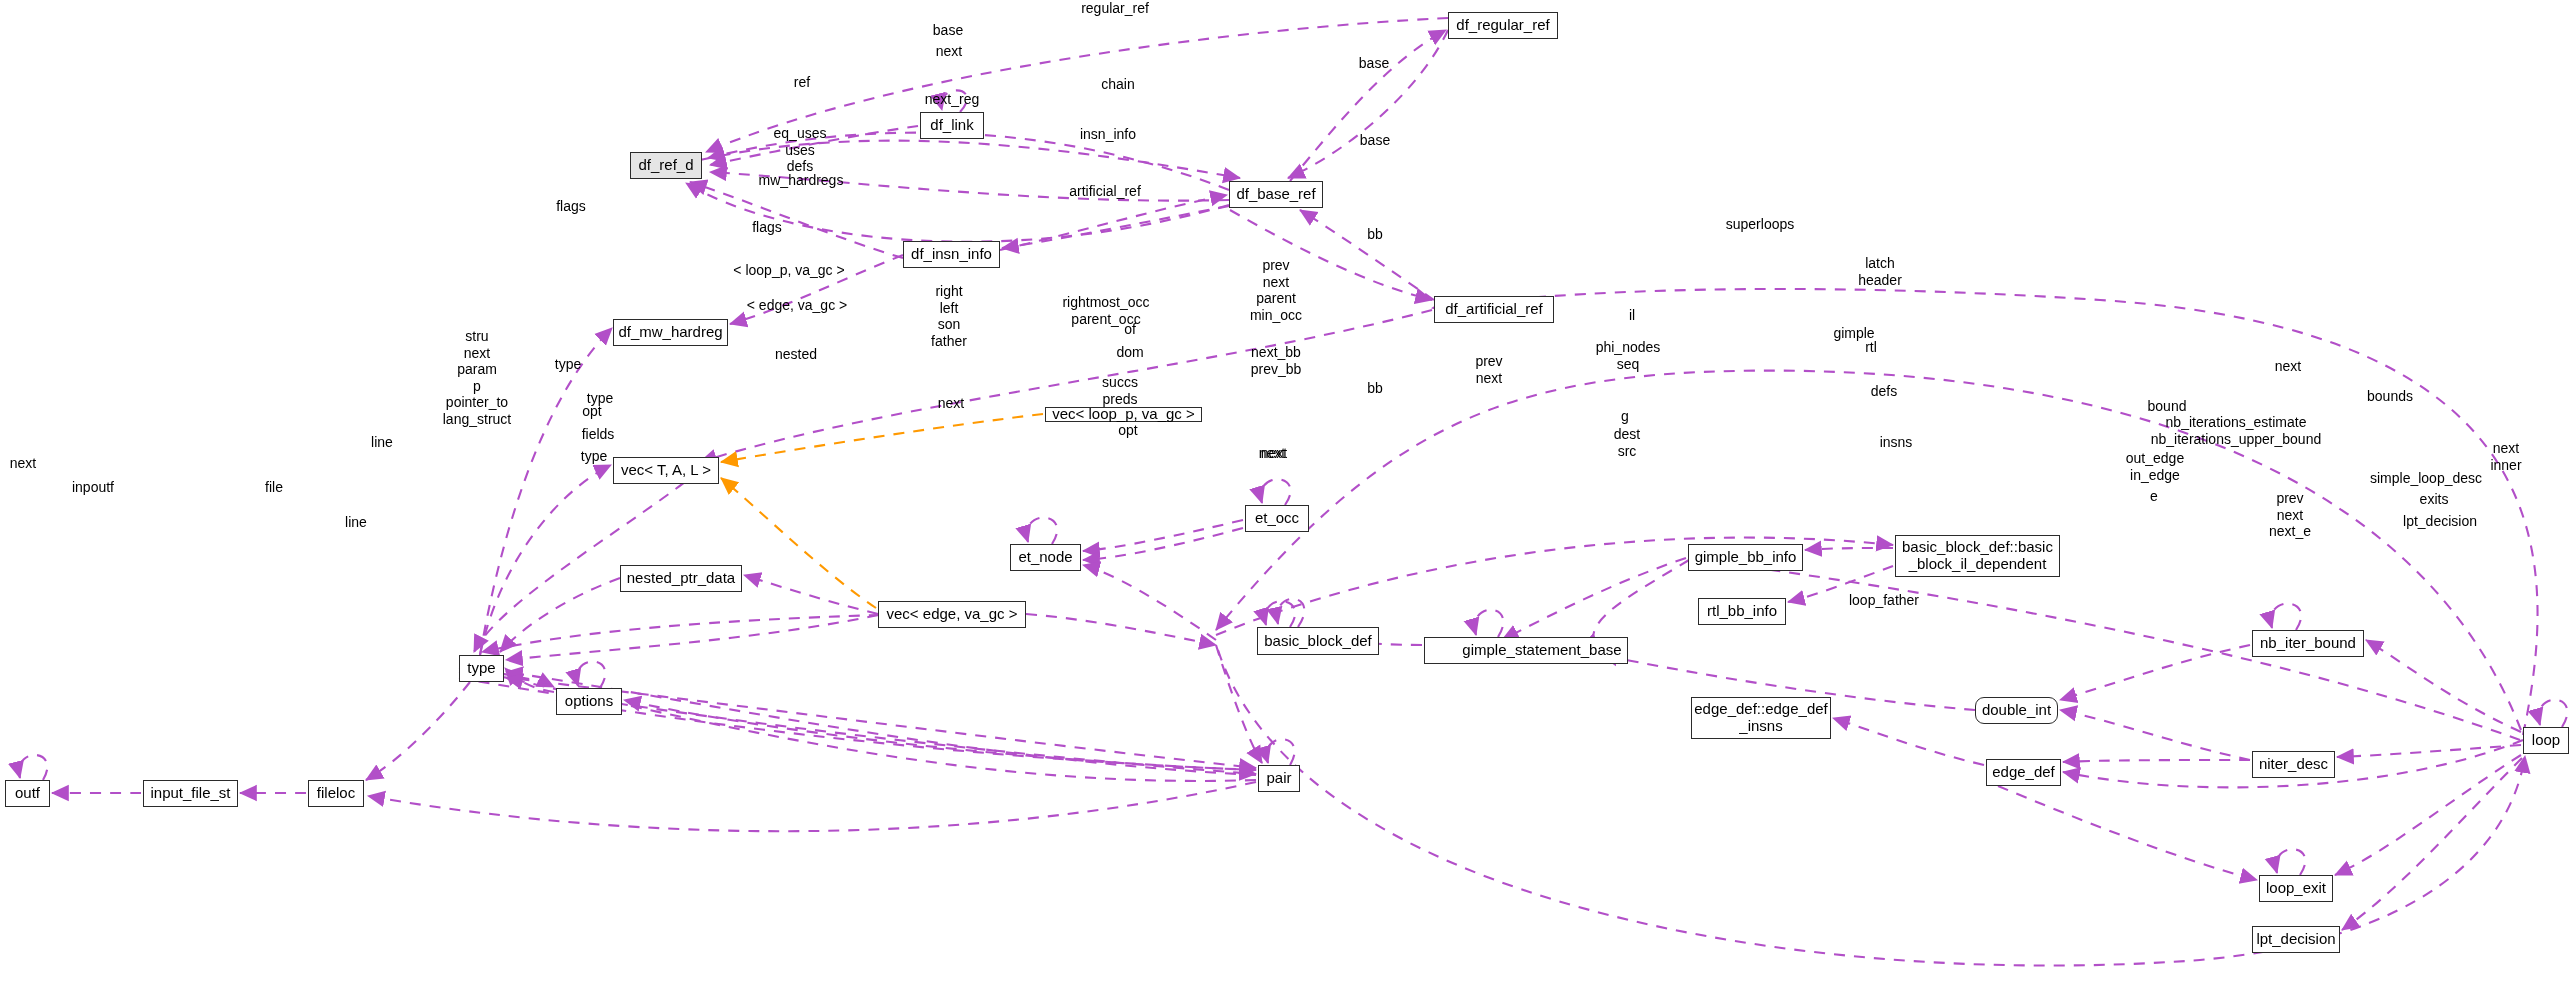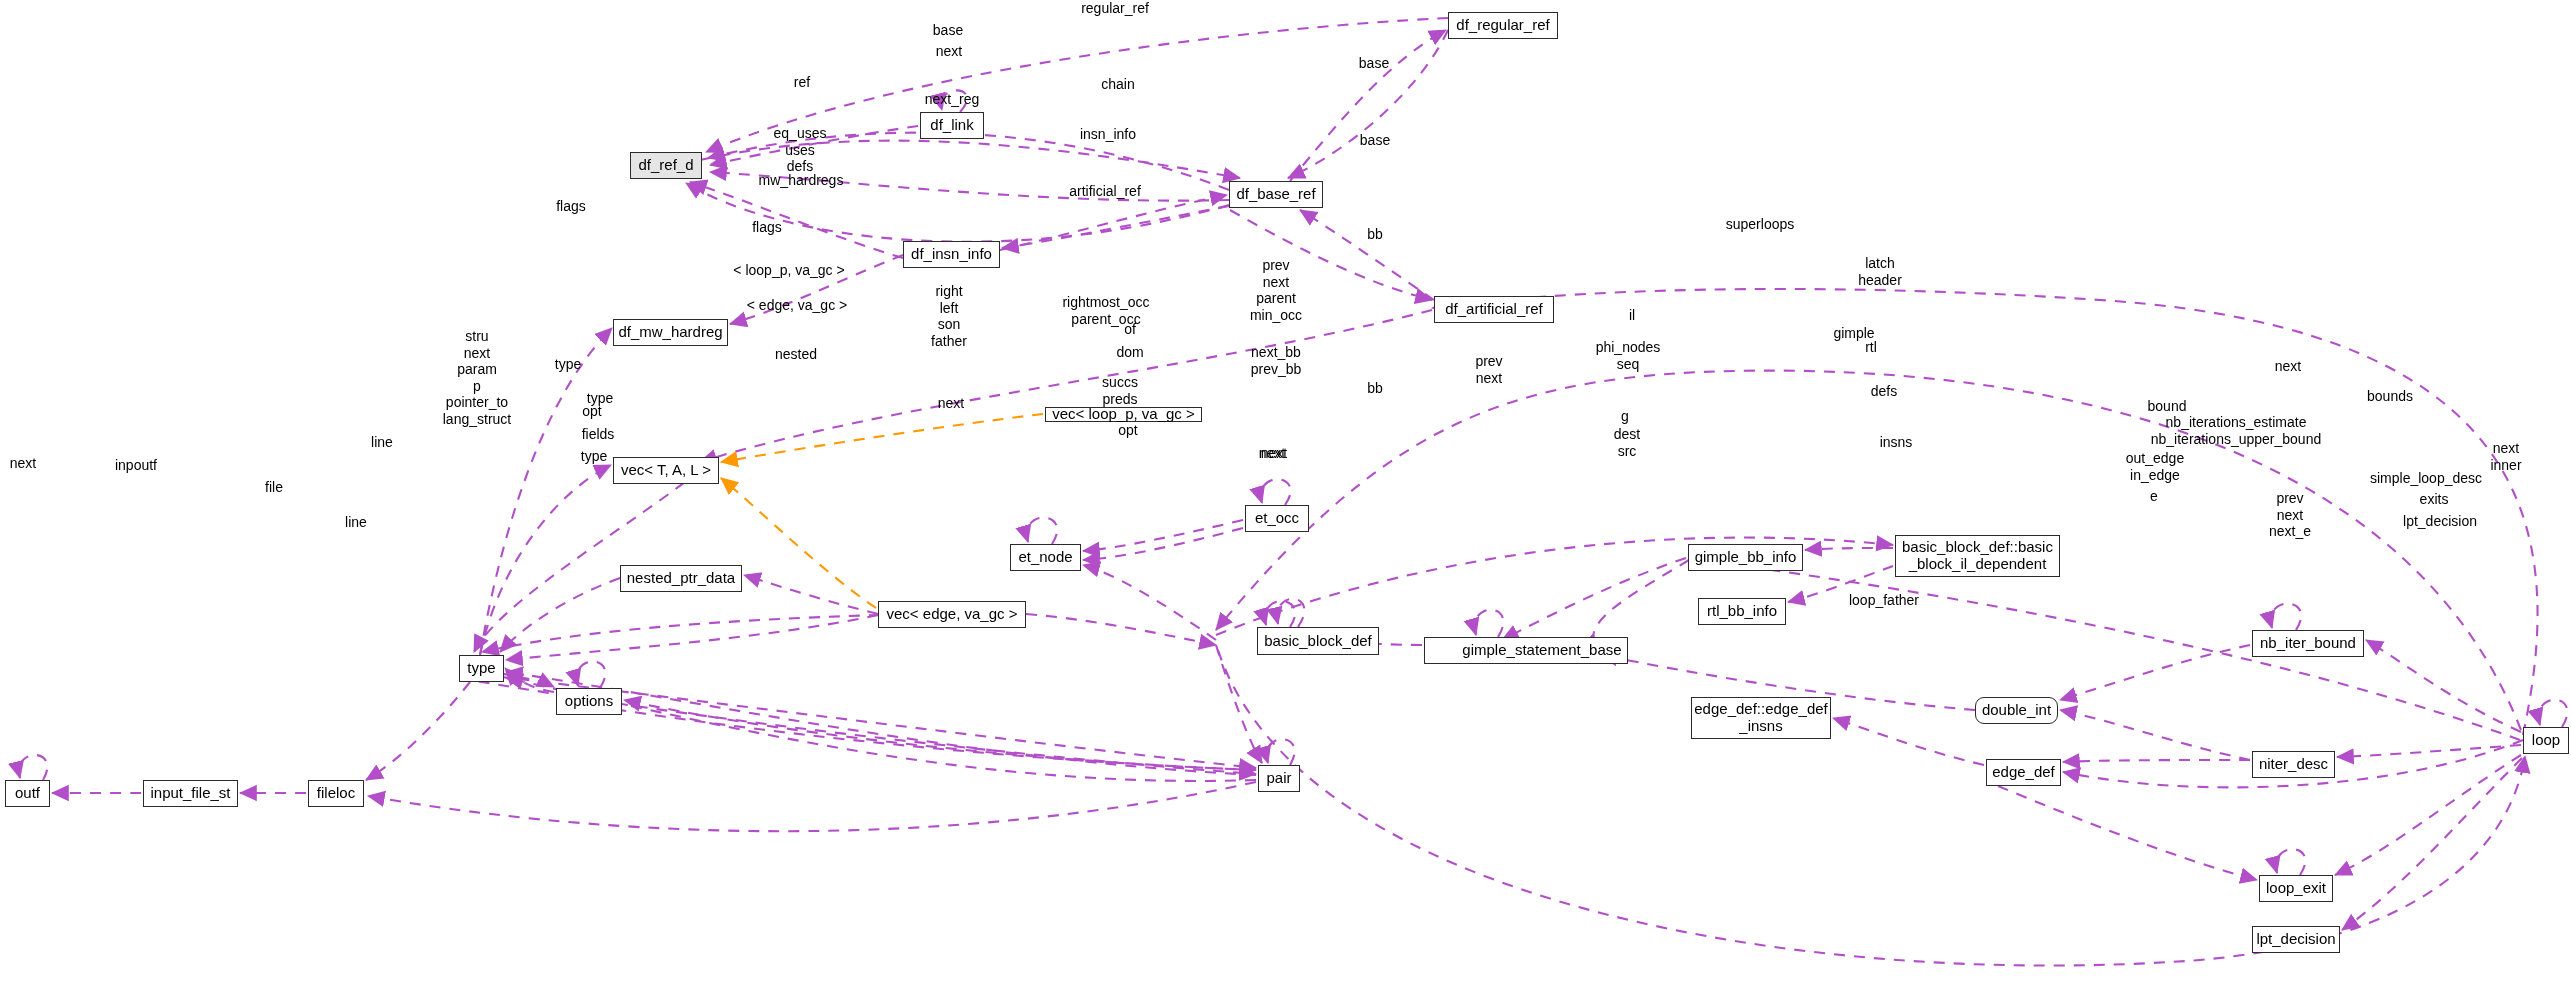--- a/index.html
+++ b/index.html
@@ -255,21 +255,21 @@
 src</div>
     <div class="edge-label" style="left: 1896px; top: 434px;">insns</div>
     <div class="edge-label" style="left: 2426px; top: 470px;">simple_loop_desc</div>
     <div class="edge-label" style="left: 2155px; top: 450px;">out_edge
 in_edge</div>
     <div class="edge-label" style="left: 594px; top: 448px;">type</div>
     <div class="edge-label" style="left: 382px; top: 434px;">line</div>
     <div class="edge-label" style="left: 2434px; top: 491px;">exits</div>
     <div class="edge-label" style="left: 1272px; top: 445px;">next</div>
     <div class="edge-label" style="left: 23px; top: 455px;">next</div>
-    <div class="edge-label" style="left: 93px; top: 457px; margin-left: 43px;">inpoutf</div>
+    <div class="edge-label" style="left: 93px; top: 479px;">inpoutf</div>
     <div class="edge-label" style="left: 274px; top: 479px;">file</div>
     <div class="edge-label" style="left: 2154px; top: 488px;">e</div>
     <div class="edge-label" style="left: 2290px; top: 490px;">prev
 next
 next_e</div>
     <div class="edge-label" style="left: 2440px; top: 513px;">lpt_decision</div>
     <div class="edge-label" style="left: 356px; top: 514px;">line</div>
     <div class="edge-label" style="left: 1884px; top: 592px;">loop_father</div>
     <div class="node highlight" style="left: 630px; top: 152px; width: 72px; height: 27px;">df_ref_d</div>
     <div class="node" style="left: 920px; top: 112px; width: 64px; height: 27px;">df_link</div>

